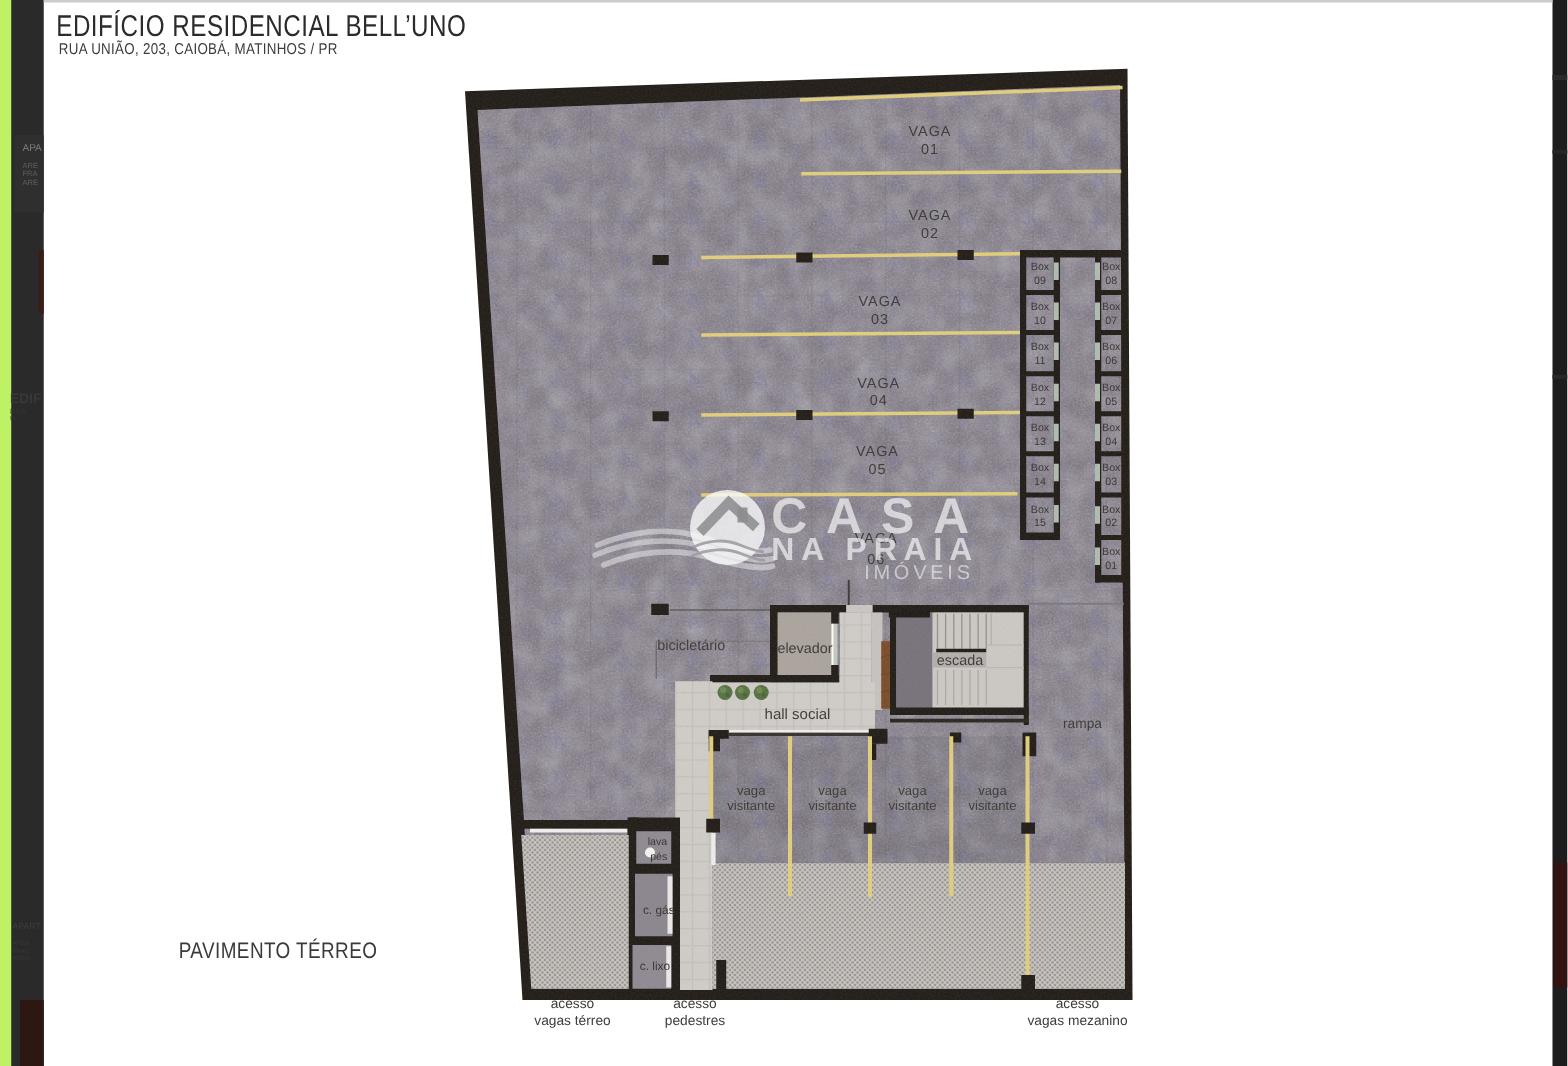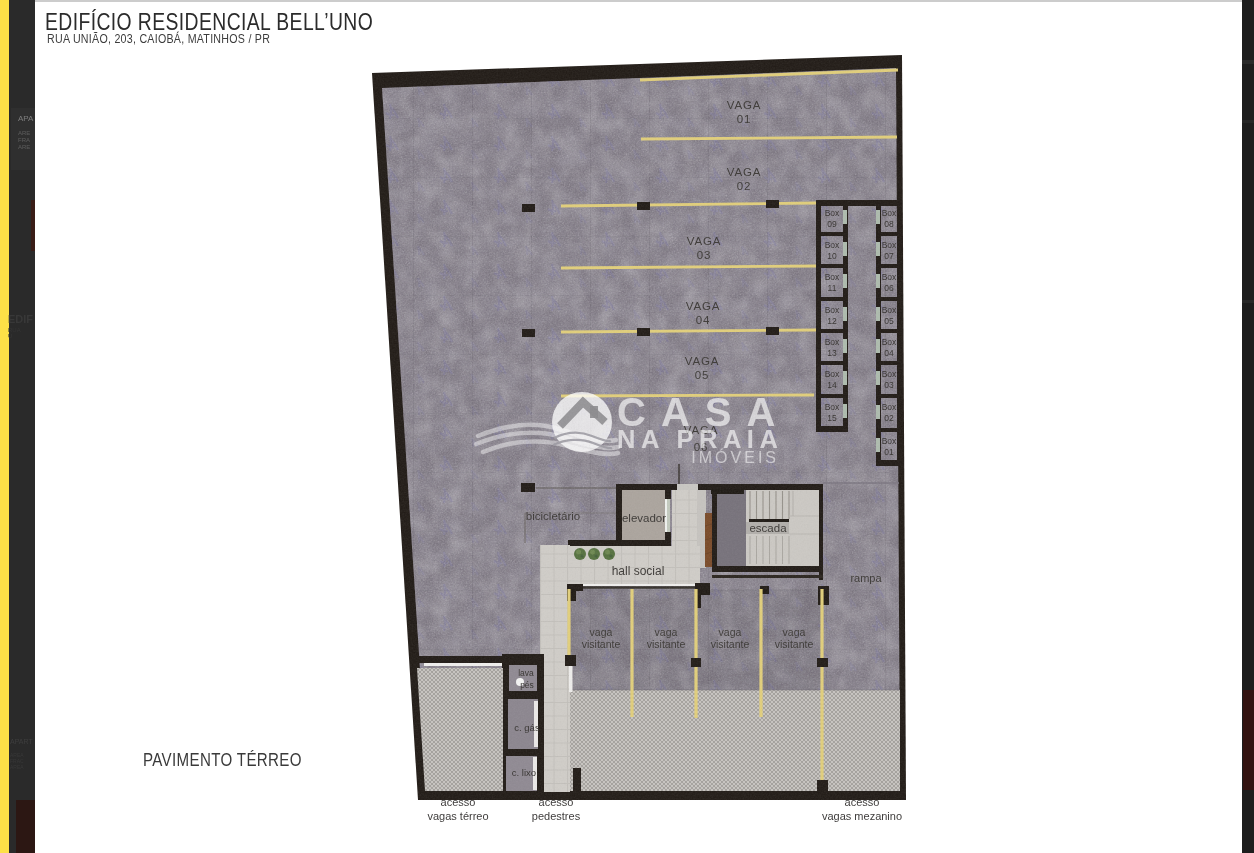--- a/index.html
+++ b/index.html
@@ -1,20 +1,20 @@
 <!DOCTYPE html>
 <html><head><meta charset="utf-8">
 <style>
  html,body{margin:0;padding:0}
  body{width:1254px;height:853px;position:relative;background:#ffffff;
    font-family:"Liberation Sans",sans-serif;overflow:hidden}
  .abs{position:absolute}
 </style></head><body>
 
-<div class="abs" style="left:0;top:0;width:24px;height:853px;background:#fde047;">
+<div class="abs" style="left:0;top:0;width:24px;height:853px;background:#bef264;">
  <div class="abs" style="left:9px;top:0;width:26px;height:853px;background:#2a2a2a;"></div>
  <div class="abs" style="left:11px;top:108px;width:24px;height:62px;background:#2f2f2f;"></div>
  <div class="abs" style="left:18px;top:114px;color:#7e7e7e;font-size:8px;">APA</div>
  <div class="abs" style="left:18px;top:130px;color:#5e5e5e;font-size:6px;line-height:7px;">ARE<br>FRA<br>ARE</div>
  <div class="abs" style="left:31px;top:200px;width:4px;height:51px;background:#3a1d17;"></div>
  <div class="abs" style="left:8px;top:313px;color:#383838;font-size:11px;font-weight:bold;">EDIF</div>
  <div class="abs" style="left:8px;top:327px;color:#353535;font-size:6px;">RUA U</div>
  <div class="abs" style="left:10px;top:738px;color:#3e3e3e;font-size:7px;">APART</div>
  <div class="abs" style="left:10px;top:752px;color:#383838;font-size:5px;line-height:6px;">AREA<br>FRAC<br>AREA</div>
  <div class="abs" style="left:16px;top:800px;width:19px;height:53px;background:#2c1713;"></div>

